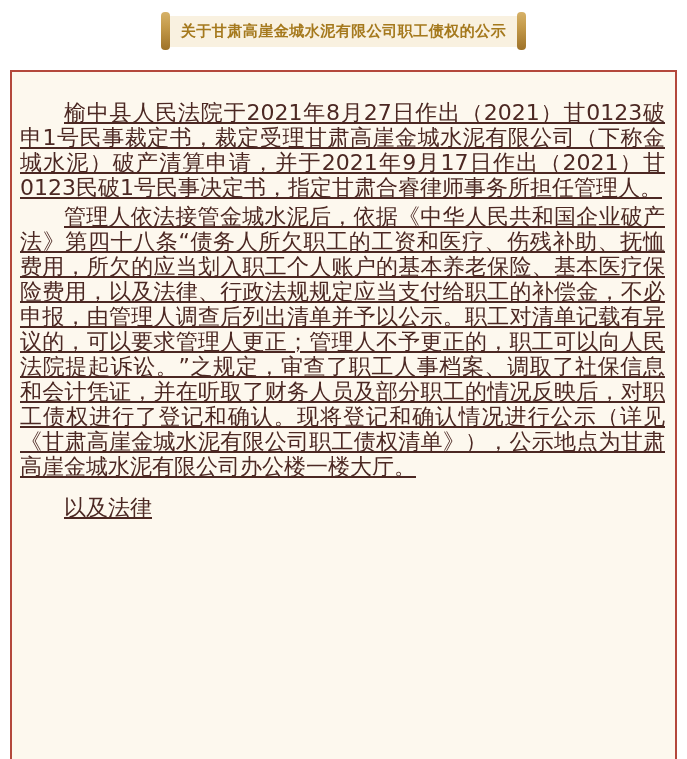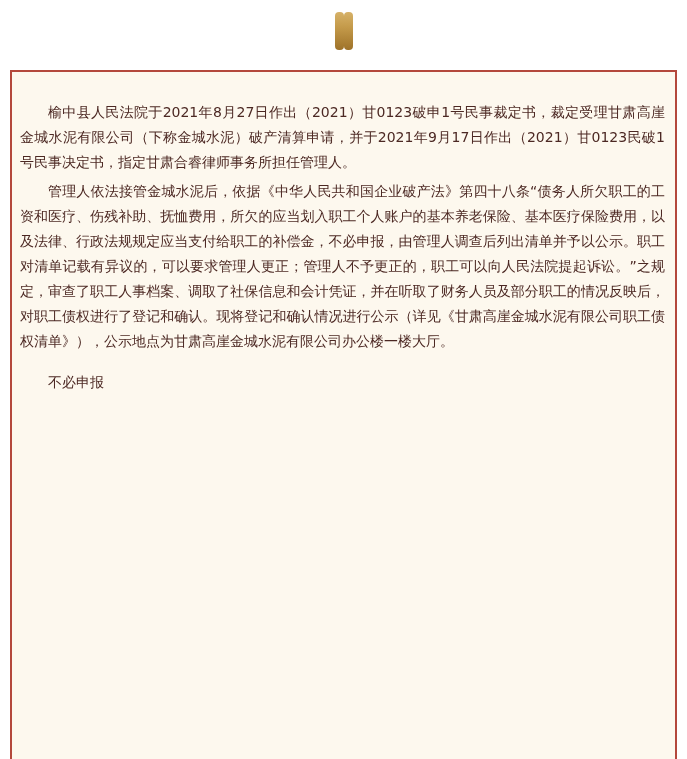--- a/index.html
+++ b/index.html
@@ -51,45 +51,49 @@
     box-sizing: border-box;
     margin: 20px 10px 0 10px;
     width: 667px;
     min-height: 700px; 
     border: 2px solid #b4483c;
     background: #fdf8ee;
     padding: 28px 10px 26px 8px;
   }
   .notice-box p {
     margin: 0 0 4px 0;
-    font-size: 14px;
+    font-size: 22px;
     line-height: 25px;
     color: #4c2823;
     text-align: justify;
     text-indent: 2em;
+    text-decoration: underline;
   }
   p.closing {
     margin-top: 16px;
   }
   p.date-line {
     margin-top: 44px;
     text-indent: 0;
     text-align: left;
     padding-left: 205px;
   }
 </style>
 </head>
 <body>
 
 <div class="page">
 
   <div class="banner-row">
     <span class="banner-bar"></span>
+    <div class="banner-panel">
+      <span class="banner-title">关于甘肃高崖金城水泥有限公司职工债权的公示</span>
+    </div>
     <span class="banner-bar"></span>
   </div>
 
   <div class="notice-box">
     <p>榆中县人民法院于2021年8月27日作出（2021）甘0123破申1号民事裁定书，裁定受理甘肃高崖金城水泥有限公司（下称金城水泥）破产清算申请，并于2021年9月17日作出（2021）甘0123民破1号民事决定书，指定甘肃合睿律师事务所担任管理人。</p>
     <p>管理人依法接管金城水泥后，依据《中华人民共和国企业破产法》第四十八条“债务人所欠职工的工资和医疗、伤残补助、抚恤费用，所欠的应当划入职工个人账户的基本养老保险、基本医疗保险费用，以及法律、行政法规规定应当支付给职工的补偿金，不必申报，由管理人调查后列出清单并予以公示。职工对清单记载有异议的，可以要求管理人更正；管理人不予更正的，职工可以向人民法院提起诉讼。”之规定，审查了职工人事档案、调取了社保信息和会计凭证，并在听取了财务人员及部分职工的情况反映后，对职工债权进行了登记和确认。现将登记和确认情况进行公示（详见《甘肃高崖金城水泥有限公司职工债权清单》），公示地点为甘肃高崖金城水泥有限公司办公楼一楼大厅。</p>
-    <p class="closing">不必申报</p>
+    <p class="closing">以及法律</p>
   </div>
 
 </div>
 
 </body></html>

